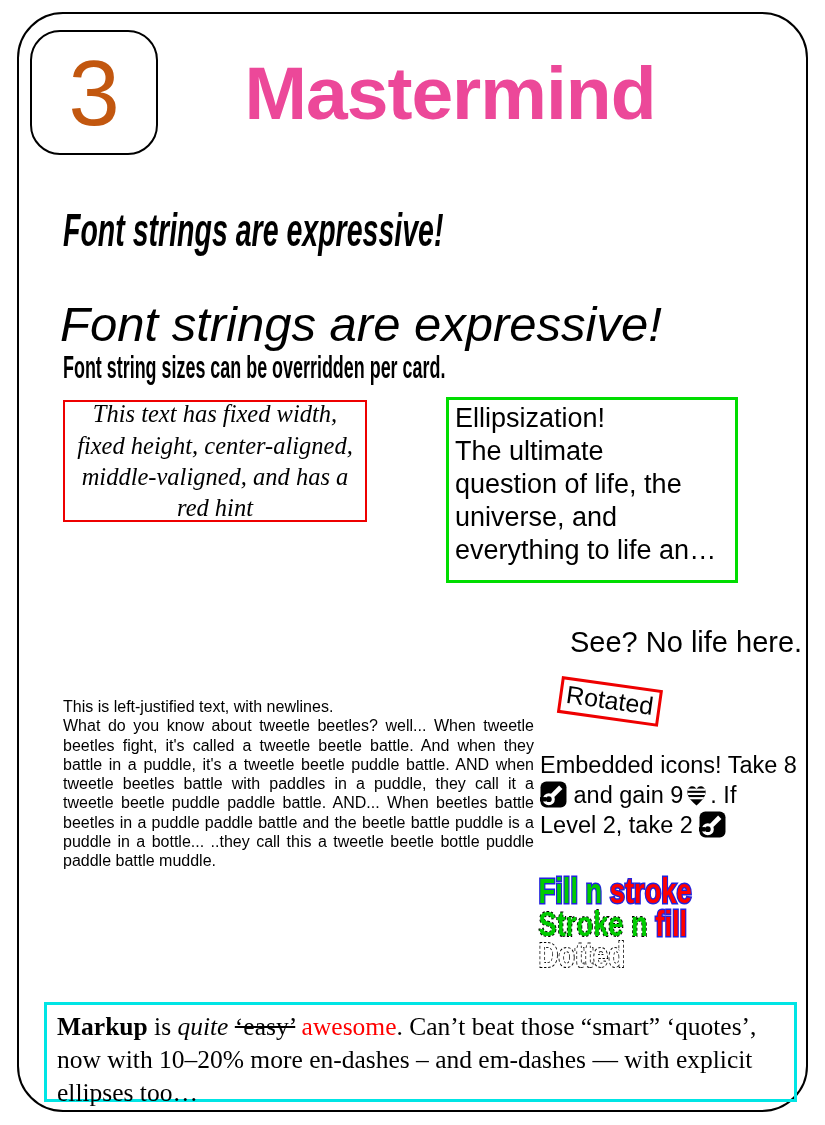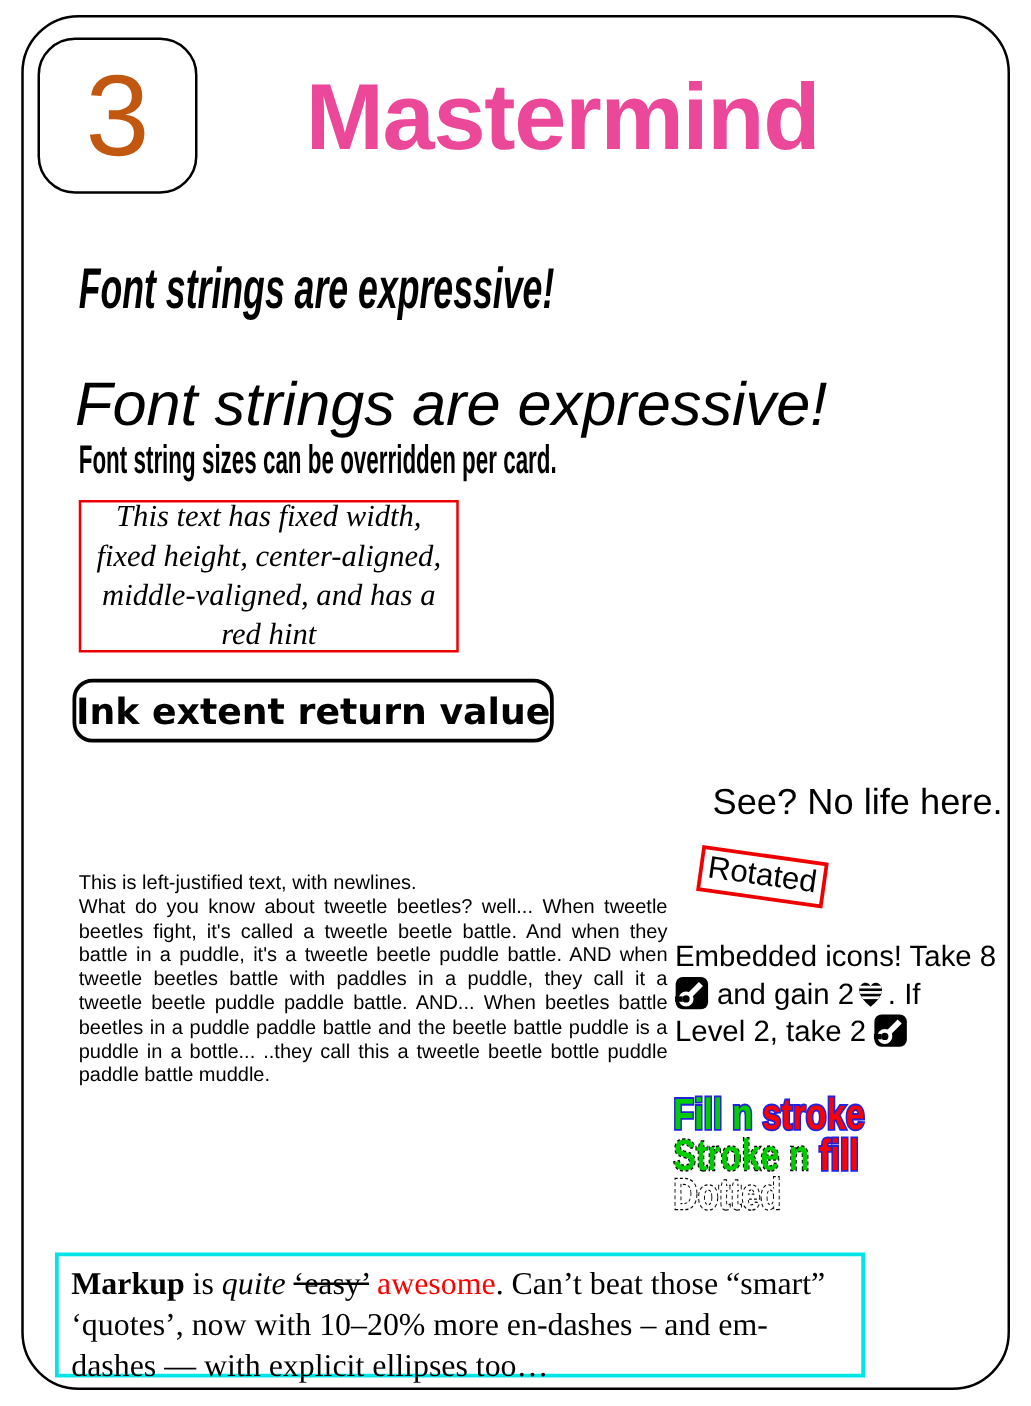--- a/index.html
+++ b/index.html
@@ -43,21 +43,21 @@
 
   .tweetle { position:absolute; left:63px; top:697px; width:471px;
     font-size:16px; line-height:19.3px; text-align:justify; white-space:pre-line; }
 
   .embed { position:absolute; left:540px; top:750px; width:258px;
     font-size:23.5px; line-height:30px; }
   .embed svg { vertical-align:-5px; }
 
   .stroke-demo { position:absolute; left:537px; top:870px; }
 
-  .markup-box { position:absolute; left:44px; top:1002px; width:648px; height:100px;
+  .markup-box { position:absolute; left:44px; top:1002px; width:753px; height:100px;
     border:3px solid #00E5E5; font-family:"Liberation Serif",serif; font-size:25.5px;
     line-height:33px; padding:5px 10px; }
   .markup-box .b { font-weight:bold; }
   .markup-box .i { font-style:italic; }
   .markup-box .s { text-decoration:line-through; }
   .markup-box .r { color:#FF0000; }
 </style>
 </head>
 <body>
 
@@ -72,39 +72,41 @@
   <div class="title">Mastermind</div>
 
   <div class="h-cond">Font strings are expressive!</div>
   <div class="h-ital">Font strings are expressive!</div>
   <div class="h-sub">Font string sizes can be overridden per card.</div>
 
   <div class="red-box">
     <span>This text has fixed width, fixed height, center-aligned, middle-valigned, and has a red hint</span>
   </div>
 
+  <div class="green-box">Ellipsization!
+The ultimate
+question of life, the
+universe, and
+everything to life an…</div>
 
-  <div class="ink-box">
-    <span>Ink extent return value</span>
-  </div>
 
   <div class="no-hint">See? No life here.</div>
 
   <div class="rotated">Rotated</div>
 
   <div class="tweetle">This is left-justified text, with newlines.
 What do you know about tweetle beetles? well... When tweetle beetles fight, it's called a tweetle beetle battle. And when they battle in a puddle, it's a tweetle beetle puddle battle. AND when tweetle beetles battle with paddles in a puddle, they call it a tweetle beetle puddle paddle battle. AND... When beetles battle beetles in a puddle paddle battle and the beetle battle puddle is a puddle in a bottle... ..they call this a tweetle beetle bottle puddle paddle battle muddle.</div>
 
   <div class="embed">
     <span>Embedded icons! Take 8 </span><svg width="27" height="27" viewBox="0 0 26 26">
       <rect x="0.5" y="0.5" width="25" height="25" rx="5.5" fill="#000"></rect>
       <line x1="11" y1="15" x2="20" y2="6" stroke="#fff" stroke-width="4.5"></line>
       <circle cx="8.5" cy="17.5" r="4.3" fill="none" stroke="#fff" stroke-width="3"></circle>
       <rect x="0" y="15.5" width="6" height="4.2" fill="#000"></rect>
-    </svg><span> and gain 2</span><svg width="27" height="27" viewBox="0 0 26 26">
+    </svg><span> and gain 9</span><svg width="27" height="27" viewBox="0 0 26 26">
       <defs>
           <clipPath id="heartclip">
             <path d="M13 23.5 C4.5 16.5 2.2 10.5 5.8 6.5 C8.4 3.9 12 5 13 8.2 C14 5 17.6 3.9 20.2 6.5 C23.8 10.5 21.5 16.5 13 23.5 Z"></path>
           </clipPath>
         </defs>
       <path d="M13 23.5 C4.5 16.5 2.2 10.5 5.8 6.5 C8.4 3.9 12 5 13 8.2 C14 5 17.6 3.9 20.2 6.5 C23.8 10.5 21.5 16.5 13 23.5 Z" fill="#000"></path>
       <g clip-path="url(#heartclip)">
         <rect x="2" y="7.3" width="22" height="2.1" fill="#fff"></rect>
         <rect x="2" y="11.4" width="22" height="2.1" fill="#fff"></rect>
         <rect x="2" y="15.5" width="22" height="2.1" fill="#fff"></rect>

